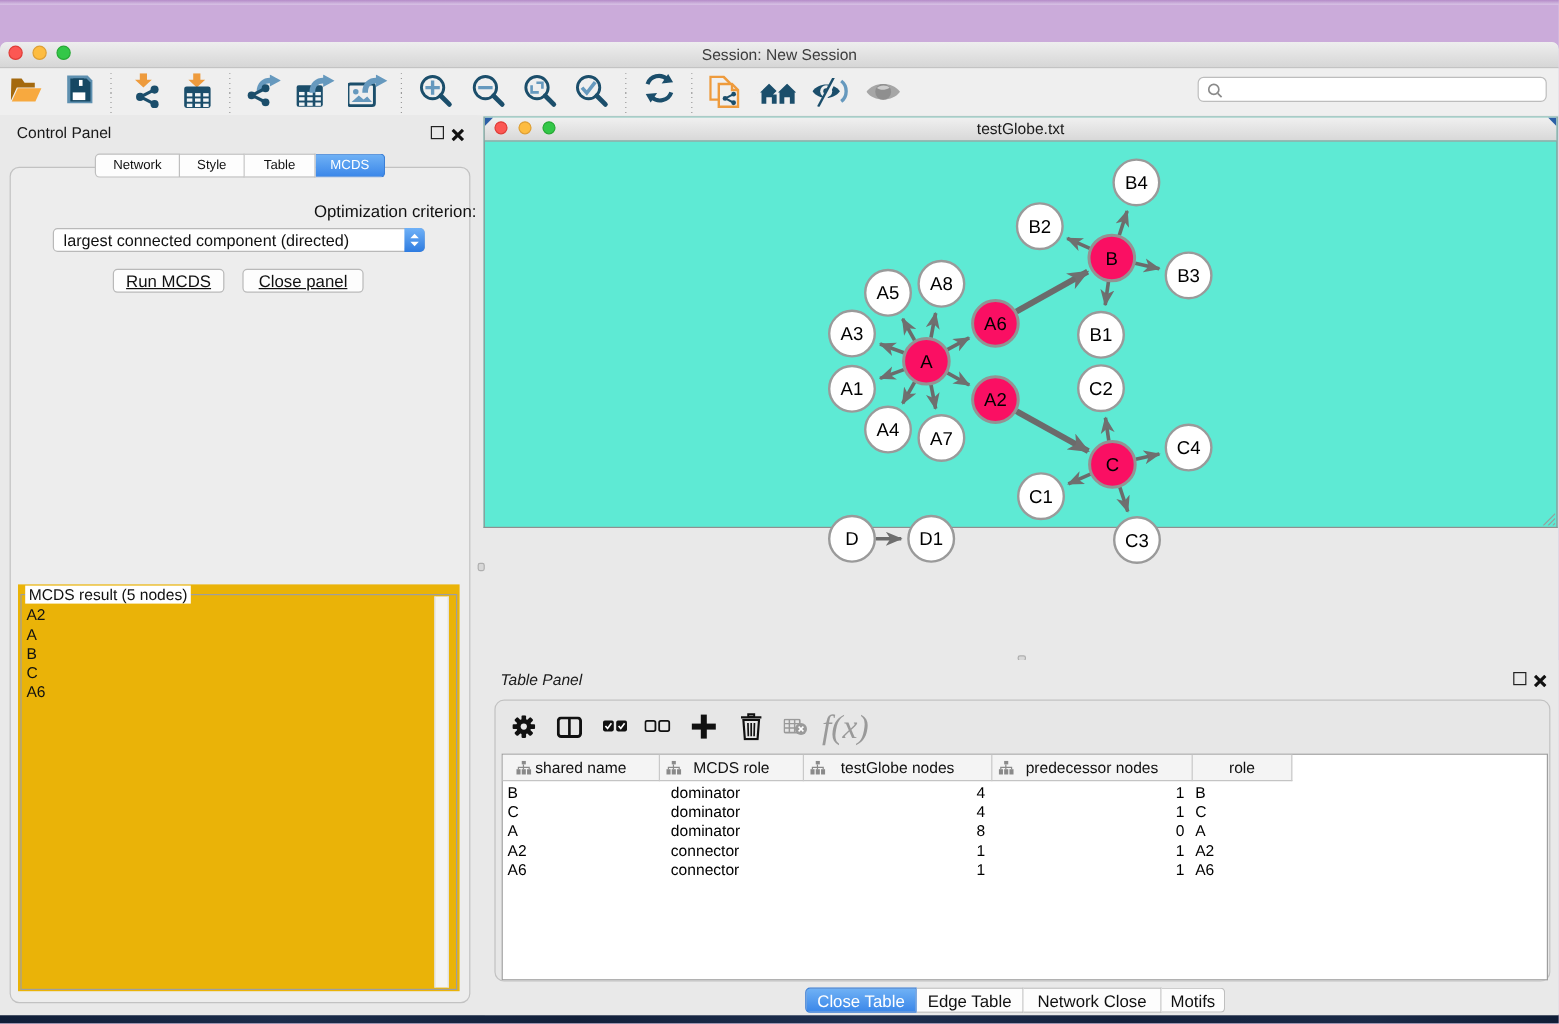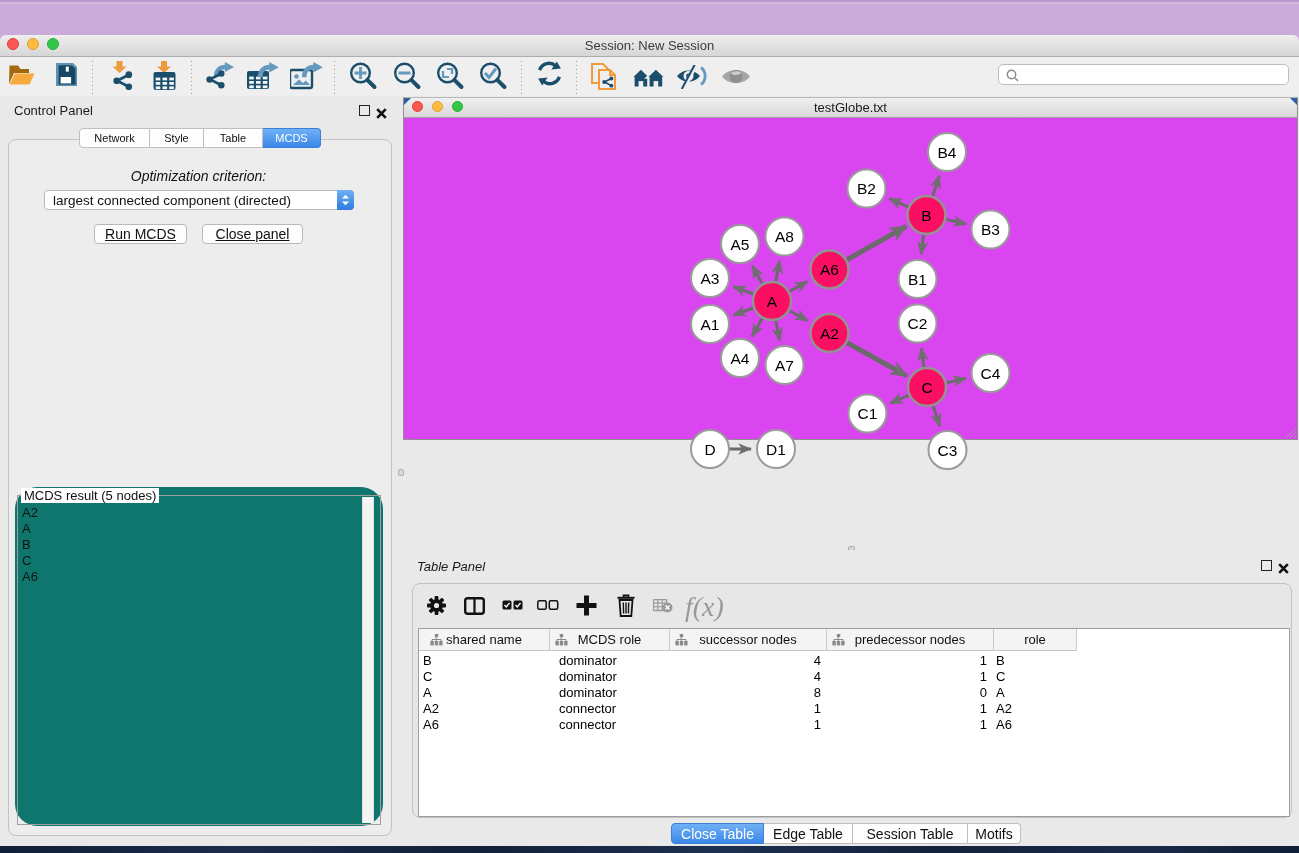--- a/index.html
+++ b/index.html
@@ -29,36 +29,36 @@
 #cp .hdr{left:14px;top:7px;font-size:13px;color:#1a1a1a;}
 #cppanel{left:8px;top:43px;width:384px;height:697px;background:#EDEDED;border:1px solid #C2C2C2;border-radius:8px;}
 .wicon{top:9px;width:11px;height:11px;border:1.5px solid #222;background:transparent;}
 
 #cptabs{left:79px;top:32px;height:20px;}
 .tabseg{float:left;height:20px;border:1px solid #BFBFBF;border-left:none;background:#FDFDFD;color:#111;font-size:11px;text-align:center;line-height:19px;}
 .tabseg.first{border-left:1px solid #BFBFBF;border-radius:4px 0 0 4px;}
 .tabseg.last{border-radius:0 4px 4px 0;}
 .tabseg.sel{background:linear-gradient(#6FB1F5,#3B87E9);color:#fff;border-color:#3B7FD6;}
 
-#optlabel{left:0;top:72px;width:397px;text-align:center;font-size:14px;color:#111;font-style:italic;}
+#optlabel{left:0;top:72px;width:397px;text-align:right;font-size:14px;color:#111;}
 #dropdown{left:44px;top:94px;width:310px;height:20px;background:#fff;border:1px solid #B9B9B9;border-radius:4px;font-size:13.5px;color:#111;}
 #dropdown .txt{position:absolute;left:8px;top:2px;}
 #spinner{right:-1px;top:-1px;width:17px;height:20px;background:linear-gradient(#6FB1F7,#2E7BE0);border-radius:0 4px 4px 0;}
 #spinner svg{position:absolute;left:2px;top:3px;}
 .btn{top:128px;height:20px;background:#FDFDFD;border:1px solid #B9B9B9;border-radius:4px;font-size:14px;color:#111;text-align:center;line-height:19px;text-decoration:underline;}
 #btnrun{left:94px;width:93px;}
 #btnclose{left:202px;width:101px;}
 
-#mcdsbox{left:15px;top:391px;width:368px;height:339px;background:#0f766e;border-radius:22px;}
+#mcdsbox{left:15px;top:391px;width:368px;height:339px;background:#eab308;}
 #mcdsborder{position:absolute;left:2px;top:8px;right:2px;bottom:1px;border:1px solid #9E9E9E;}
 #mcdsbox .legend{position:absolute;left:6px;top:1px;background:#fff;padding:0 3px;font-size:13px;color:#111;}
 #mcdslist{position:absolute;left:7px;top:18px;font-size:13px;color:#111;line-height:16px;}
 #mcdssb{position:absolute;right:9px;top:10px;bottom:3px;width:12px;background:#F4F4F4;border-left:1px solid #E0E0E0;border-right:1px solid #E0E0E0;}
 
-#nw{left:403px;top:62px;width:895px;height:343px;background:#d946ef;border:1px solid #909090;border-top:1px solid #B8B8B8;}
+#nw{left:403px;top:62px;width:895px;height:343px;background:#5eead4;border:1px solid #909090;border-top:1px solid #B8B8B8;}
 #nwtitle{left:0;top:0;right:0;height:20px;background:linear-gradient(#F0F0F0,#D8D8D8);border-bottom:1px solid #9E9E9E;}
 #nwtitle .t{width:100%;text-align:center;font-size:13px;color:#1a1a1a;line-height:19px;}
 .tl2{width:11px;height:11px;border-radius:50%;top:3px;}
 #nt1{left:8px;background:#FC5753;border:1px solid #DF3D38;}
 #nt2{left:28px;background:#FDBC40;border:1px solid #DE9F34;}
 #nt3{left:48px;background:#33C748;border:1px solid #27AA35;}
 #grip{right:1px;bottom:1px;width:12px;height:12px;}
 
 #tp{left:404px;top:515px;width:895px;height:296px;background:#E9E9E9;}
 #tp .hdr{left:13px;top:9px;font-size:13px;color:#1a1a1a;font-style:italic;}
@@ -463,21 +463,21 @@
 <div class="thcell" style="left:251px;width:157px;">
             <svg width="13" height="12" viewBox="0 0 13 12" style="position:absolute;left:5px;top:5px;">
               <g fill="#8a8a8a">
                 <rect x="4.8" y="0" width="3.4" height="3"></rect>
                 <rect x="0.4" y="7" width="3.4" height="4.4"></rect>
                 <rect x="4.8" y="7" width="3.4" height="4.4"></rect>
                 <rect x="9.2" y="7" width="3.4" height="4.4"></rect>
                 <path d="M6.2,3 v2 M2,7 V5.5 h9 V7 M6.2,5 v2" stroke="#8a8a8a" fill="none" stroke-width="1"></path>
               </g>
             </svg>
-            <div class="lbl">successor nodes</div>
+            <div class="lbl">testGlobe nodes</div>
           </div>
 <div class="thcell" style="left:408px;width:167px;">
             <svg width="13" height="12" viewBox="0 0 13 12" style="position:absolute;left:5px;top:5px;">
               <g fill="#8a8a8a">
                 <rect x="4.8" y="0" width="3.4" height="3"></rect>
                 <rect x="0.4" y="7" width="3.4" height="4.4"></rect>
                 <rect x="4.8" y="7" width="3.4" height="4.4"></rect>
                 <rect x="9.2" y="7" width="3.4" height="4.4"></rect>
                 <path d="M6.2,3 v2 M2,7 V5.5 h9 V7 M6.2,5 v2" stroke="#8a8a8a" fill="none" stroke-width="1"></path>
               </g>
@@ -510,21 +510,21 @@
 <div class="trow" style="left:577px;top:72px;">A2</div>
 <div class="trow" style="left:4px;top:88px;">A6</div>
 <div class="trow" style="left:140px;top:88px;">connector</div>
 <div class="trow num" style="left:300px;top:88px;width:102px;">1</div>
 <div class="trow num" style="left:470px;top:88px;width:98px;">1</div>
 <div class="trow" style="left:577px;top:88px;">A6</div>
     </div>
     <div class="abs" id="tptabs">
       <div class="tabseg2 first sel" style="width:93px;">Close Table</div>
       <div class="tabseg2" style="width:89px;">Edge Table</div>
-      <div class="tabseg2" style="width:115px;">Session Table</div>
+      <div class="tabseg2" style="width:115px;">Network Close</div>
       <div class="tabseg2 last" style="width:53px;">Motifs</div>
     </div>
   </div>
   <div class="abs" id="statusbar">
     <div class="abs" id="listbtn">
         <svg width="18" height="15" viewBox="0 0 18 15" style="position:absolute;left:4px;top:2px;">
           <circle cx="2" cy="3" r="1.6" fill="#111"></circle>
           <circle cx="2" cy="7.5" r="1.6" fill="#111"></circle>
           <circle cx="2" cy="12" r="1.6" fill="#111"></circle>
           <rect x="5.5" y="1.8" width="11" height="2.6" fill="#111"></rect>

